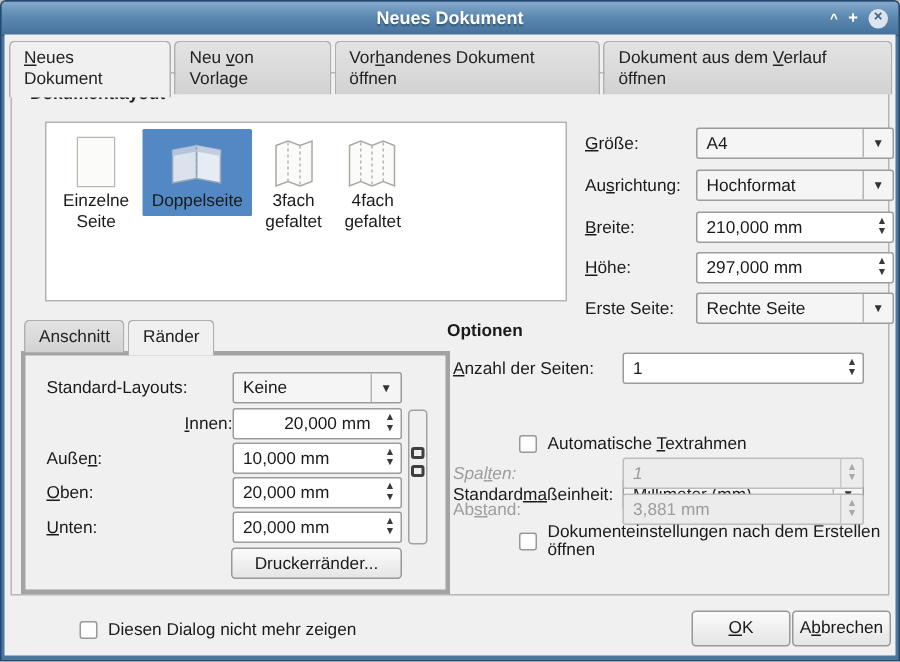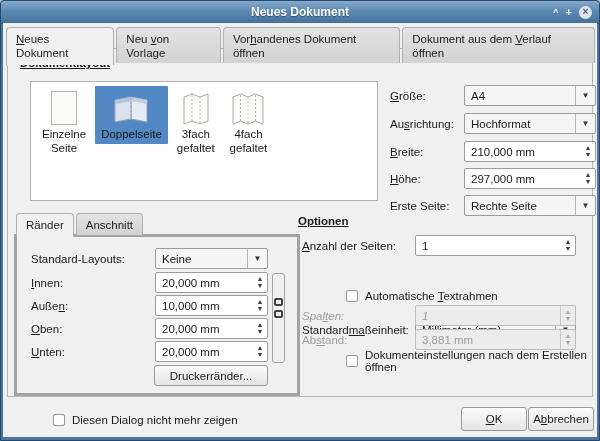--- a/index.html
+++ b/index.html
@@ -18,21 +18,21 @@
   .wbtn.close{width:13px;height:13px;border-radius:50%;background:#dde3ea;color:#3c6590;
     display:flex;align-items:center;justify-content:center;font-size:10px;line-height:10px;}
   
   .content{position:absolute;top:22px;left:2px;right:2px;bottom:3px;background:#f0f0f0;}
   
   .tabbar{position:absolute;top:4px;left:3px;display:flex;z-index:3;}
   .tab{padding:4px 9px 3px;background:linear-gradient(#e3e3e3,#d2d2d2);border:1px solid #afafaf;
     border-bottom:none;border-radius:4px 4px 0 0;margin-right:2px;color:#222;line-height:14px;}
   .tab.active{background:#f0f0f0;padding-bottom:5px;margin-bottom:-2px;}
   .panel{position:absolute;top:25px;left:4px;right:4px;bottom:40px;border:1px solid #b6b6b6;background:#f0f0f0;}
-  .group-title{position:absolute;font-weight:bold;text-decoration:underline;}
+  .group-title{position:absolute;font-weight:bold;}
   
   .listbox{position:absolute;left:22px;top:32px;width:348px;height:120px;background:#fff;
     border:1px solid #b2b2b2;box-sizing:border-box;display:flex;align-items:flex-start;padding:4px 5px;gap:3px;}
   .litem{display:flex;flex-direction:column;align-items:center;padding:2px 6px 3px;text-align:center;
     line-height:1.22;white-space:pre-line;border-radius:1px;}
   .litem .iconwrap{height:37px;display:flex;align-items:flex-end;justify-content:center;margin-bottom:2px;}
   .litem.selected{background:#5289c4;}
   
   .control{height:21px;box-sizing:border-box;display:flex;align-items:center;}
   .dropdown{background:#f5f5f5;border:1px solid #9c9c9c;border-radius:2px;}
@@ -184,32 +184,32 @@
       </div>
       <div class="prow" style="top:146px;">
         <span class="lbl">Erste Seite:</span>
         <span class="control dropdown">
           <span class="val">Rechte Seite</span>
           <span class="arr">▼</span>
         </span>
       </div>
 
       <div class="mtabs">
+        <div class="tab">Anschnitt</div>
         <div class="tab active">Ränder</div>
-        <div class="tab">Anschnitt</div>
       </div>
       <div class="mpanel">
         <div class="mrow" style="top:11px;">
           <span class="lbl">Standard-Layouts:</span>
           <span class="control dropdown">
             <span class="val">Keine</span>
             <span class="arr">▼</span>
           </span>
         </div>
-        <div class="mrow" style="top:35px;">
+        <div class="mrow" style="top:35px;text-align:right;">
           <span class="lbl"><u>I</u>nnen:</span>
           <span class="control spinbox">
             <span class="val">20,000 mm</span>
             <span class="spin-arrows">
                 <span>▲</span>
                 <span>▼</span>
               </span>
           </span>
         </div>
         <div class="mrow" style="top:58px;">

